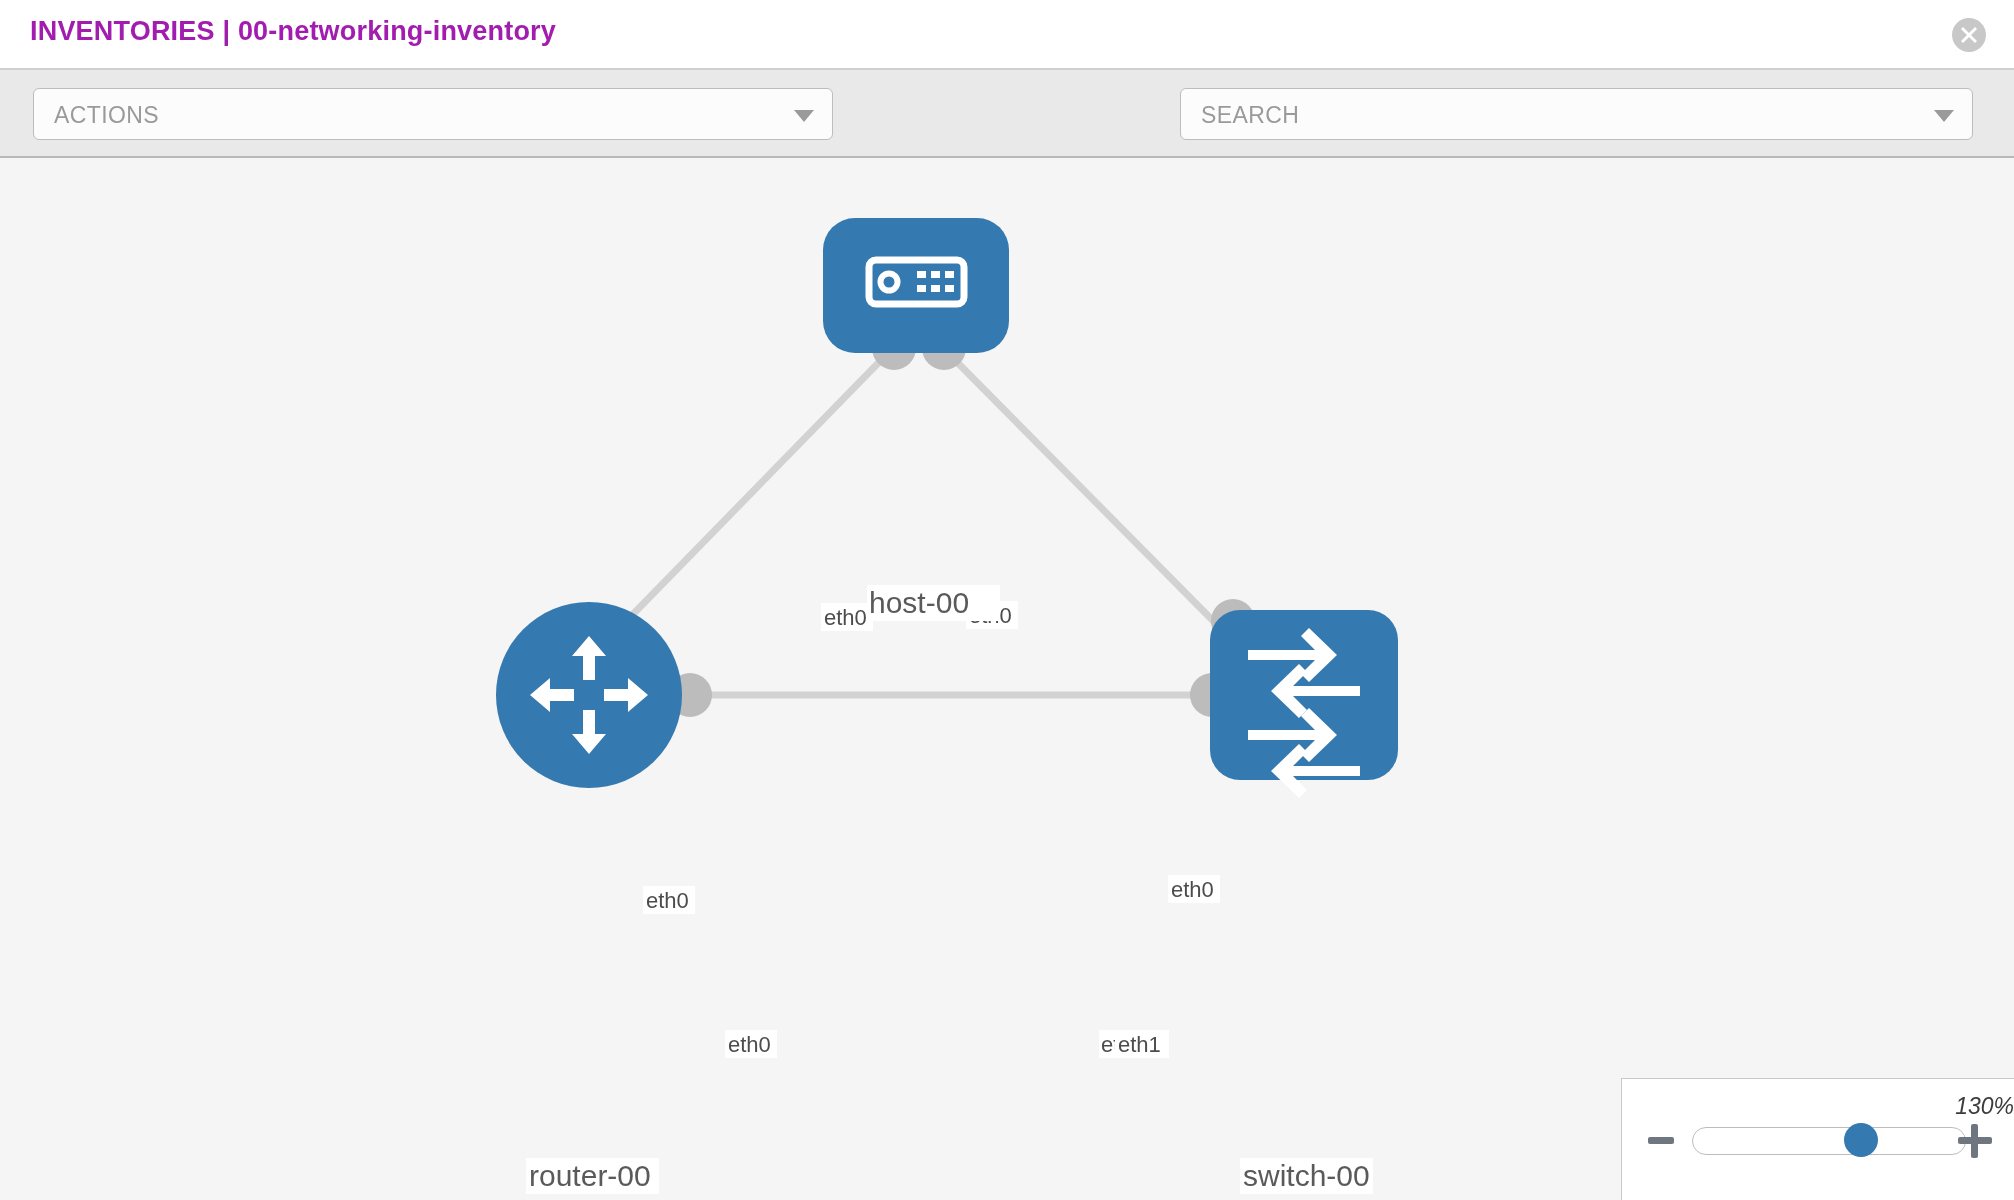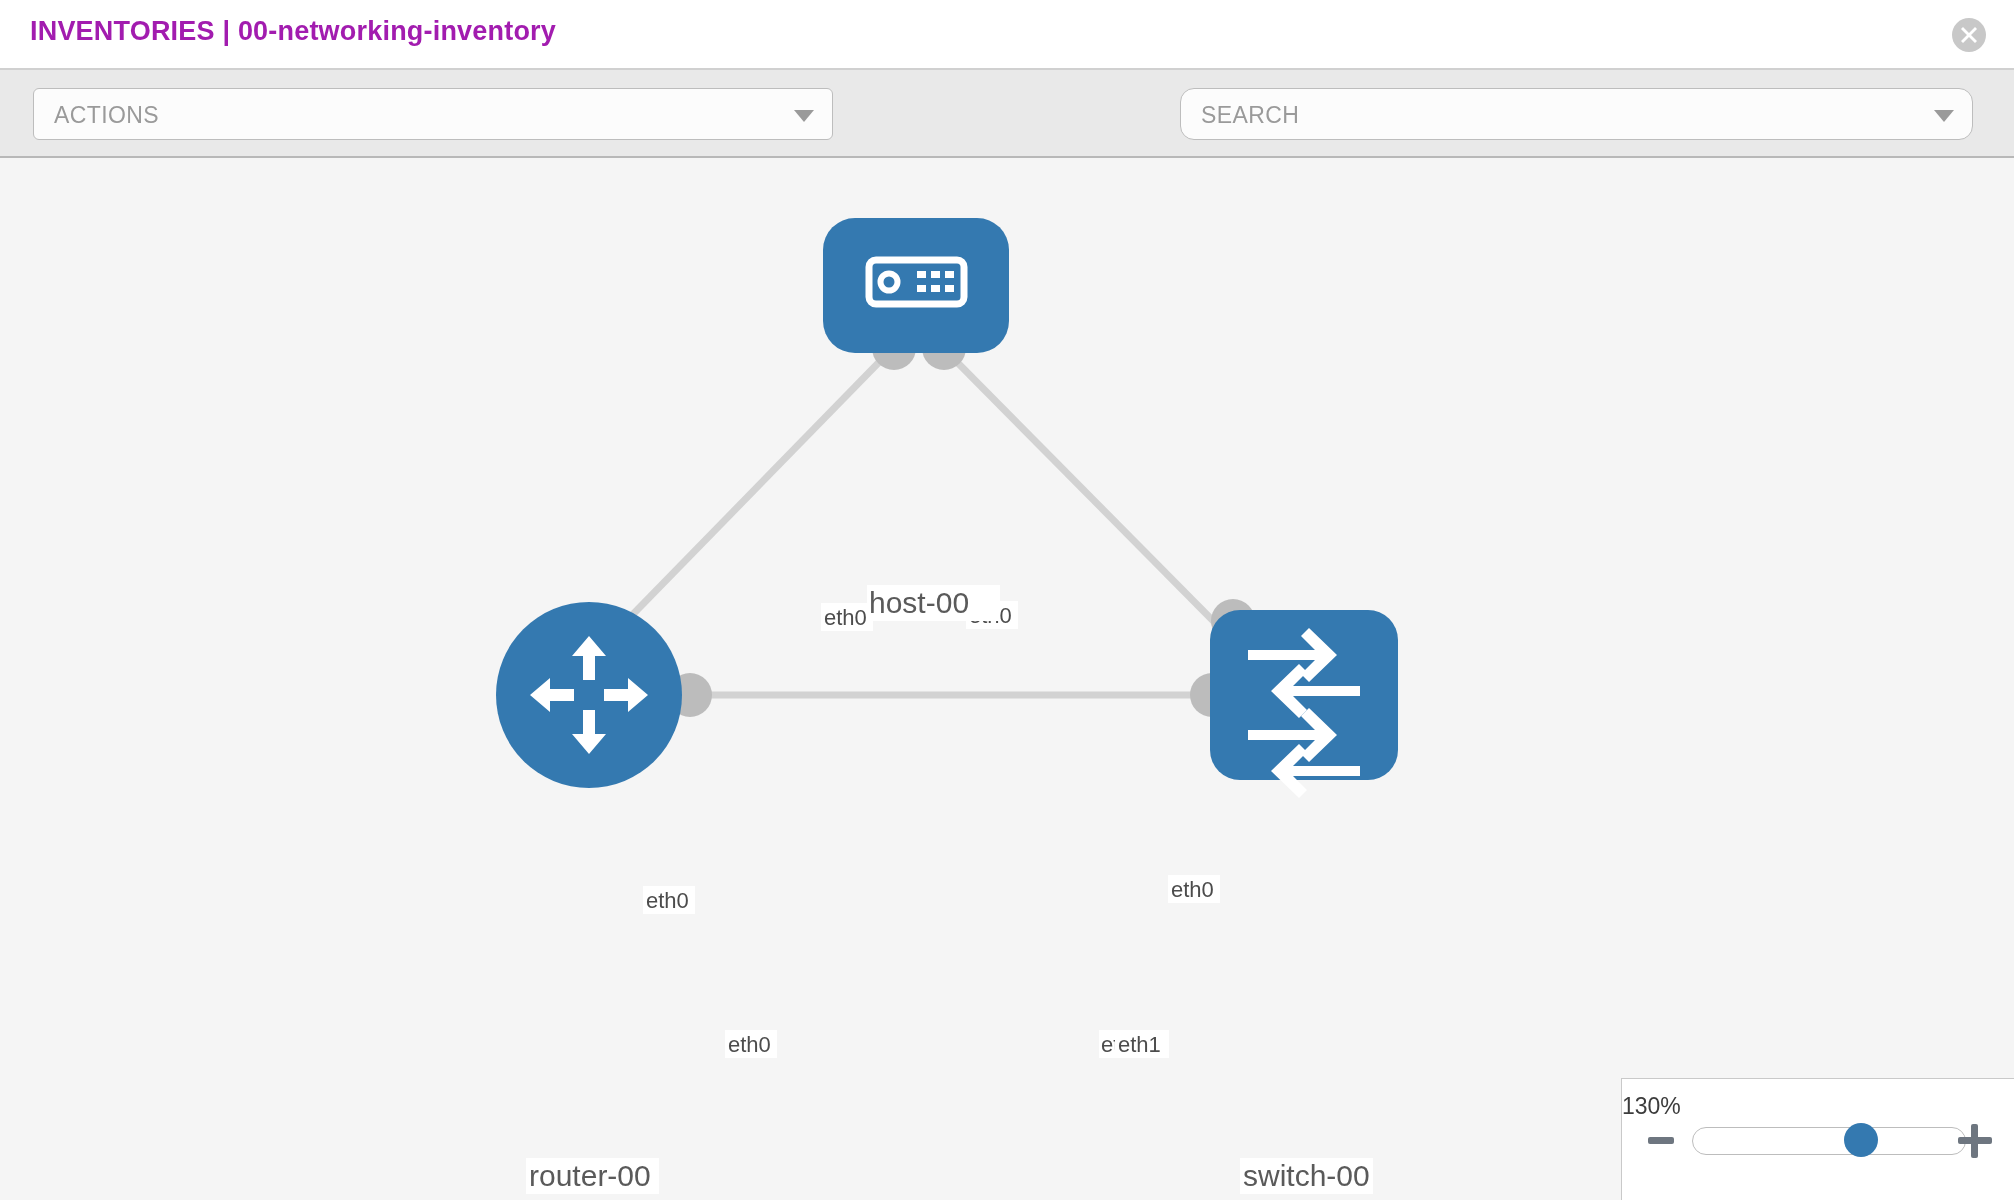--- a/index.html
+++ b/index.html
@@ -97,21 +97,21 @@
   .tool-icon.key    { left: 1110px; }
 
   .search-select {
     position: absolute;
     left: 1180px;
     top: 18px;
     width: 793px;
     height: 52px;
     background: #fcfcfc;
     border: 1px solid #bdbdbd;
-    border-radius: 14px;
+    border-radius: 6px;
     box-sizing: border-box;
     cursor: text;
   }
   .search-select .label {
     position: absolute;
     left: 20px;
     top: 13px;
     font-size: 23px;
     color: #9a9a9a;
     letter-spacing: 0.4px;
@@ -161,23 +161,24 @@
     background: #ffffff;
     border: 1px solid #c9c9c9;
     border-right: none;
     border-bottom: none;
     box-sizing: border-box;
   }
   .zoom-level {
     position: absolute;
     top: 14px;
     left: 0; right: 0;
-    text-align: left;
+    text-align: right;
     font-size: 23px;
     color: #3c3c3c;
+    font-style: italic;
   }
   .zoom-minus {
     position: absolute;
     left: 26px;
     top: 58px;
     width: 26px;
     height: 7px;
     background: #6e7680;
     border-radius: 2px;
     cursor: pointer;

